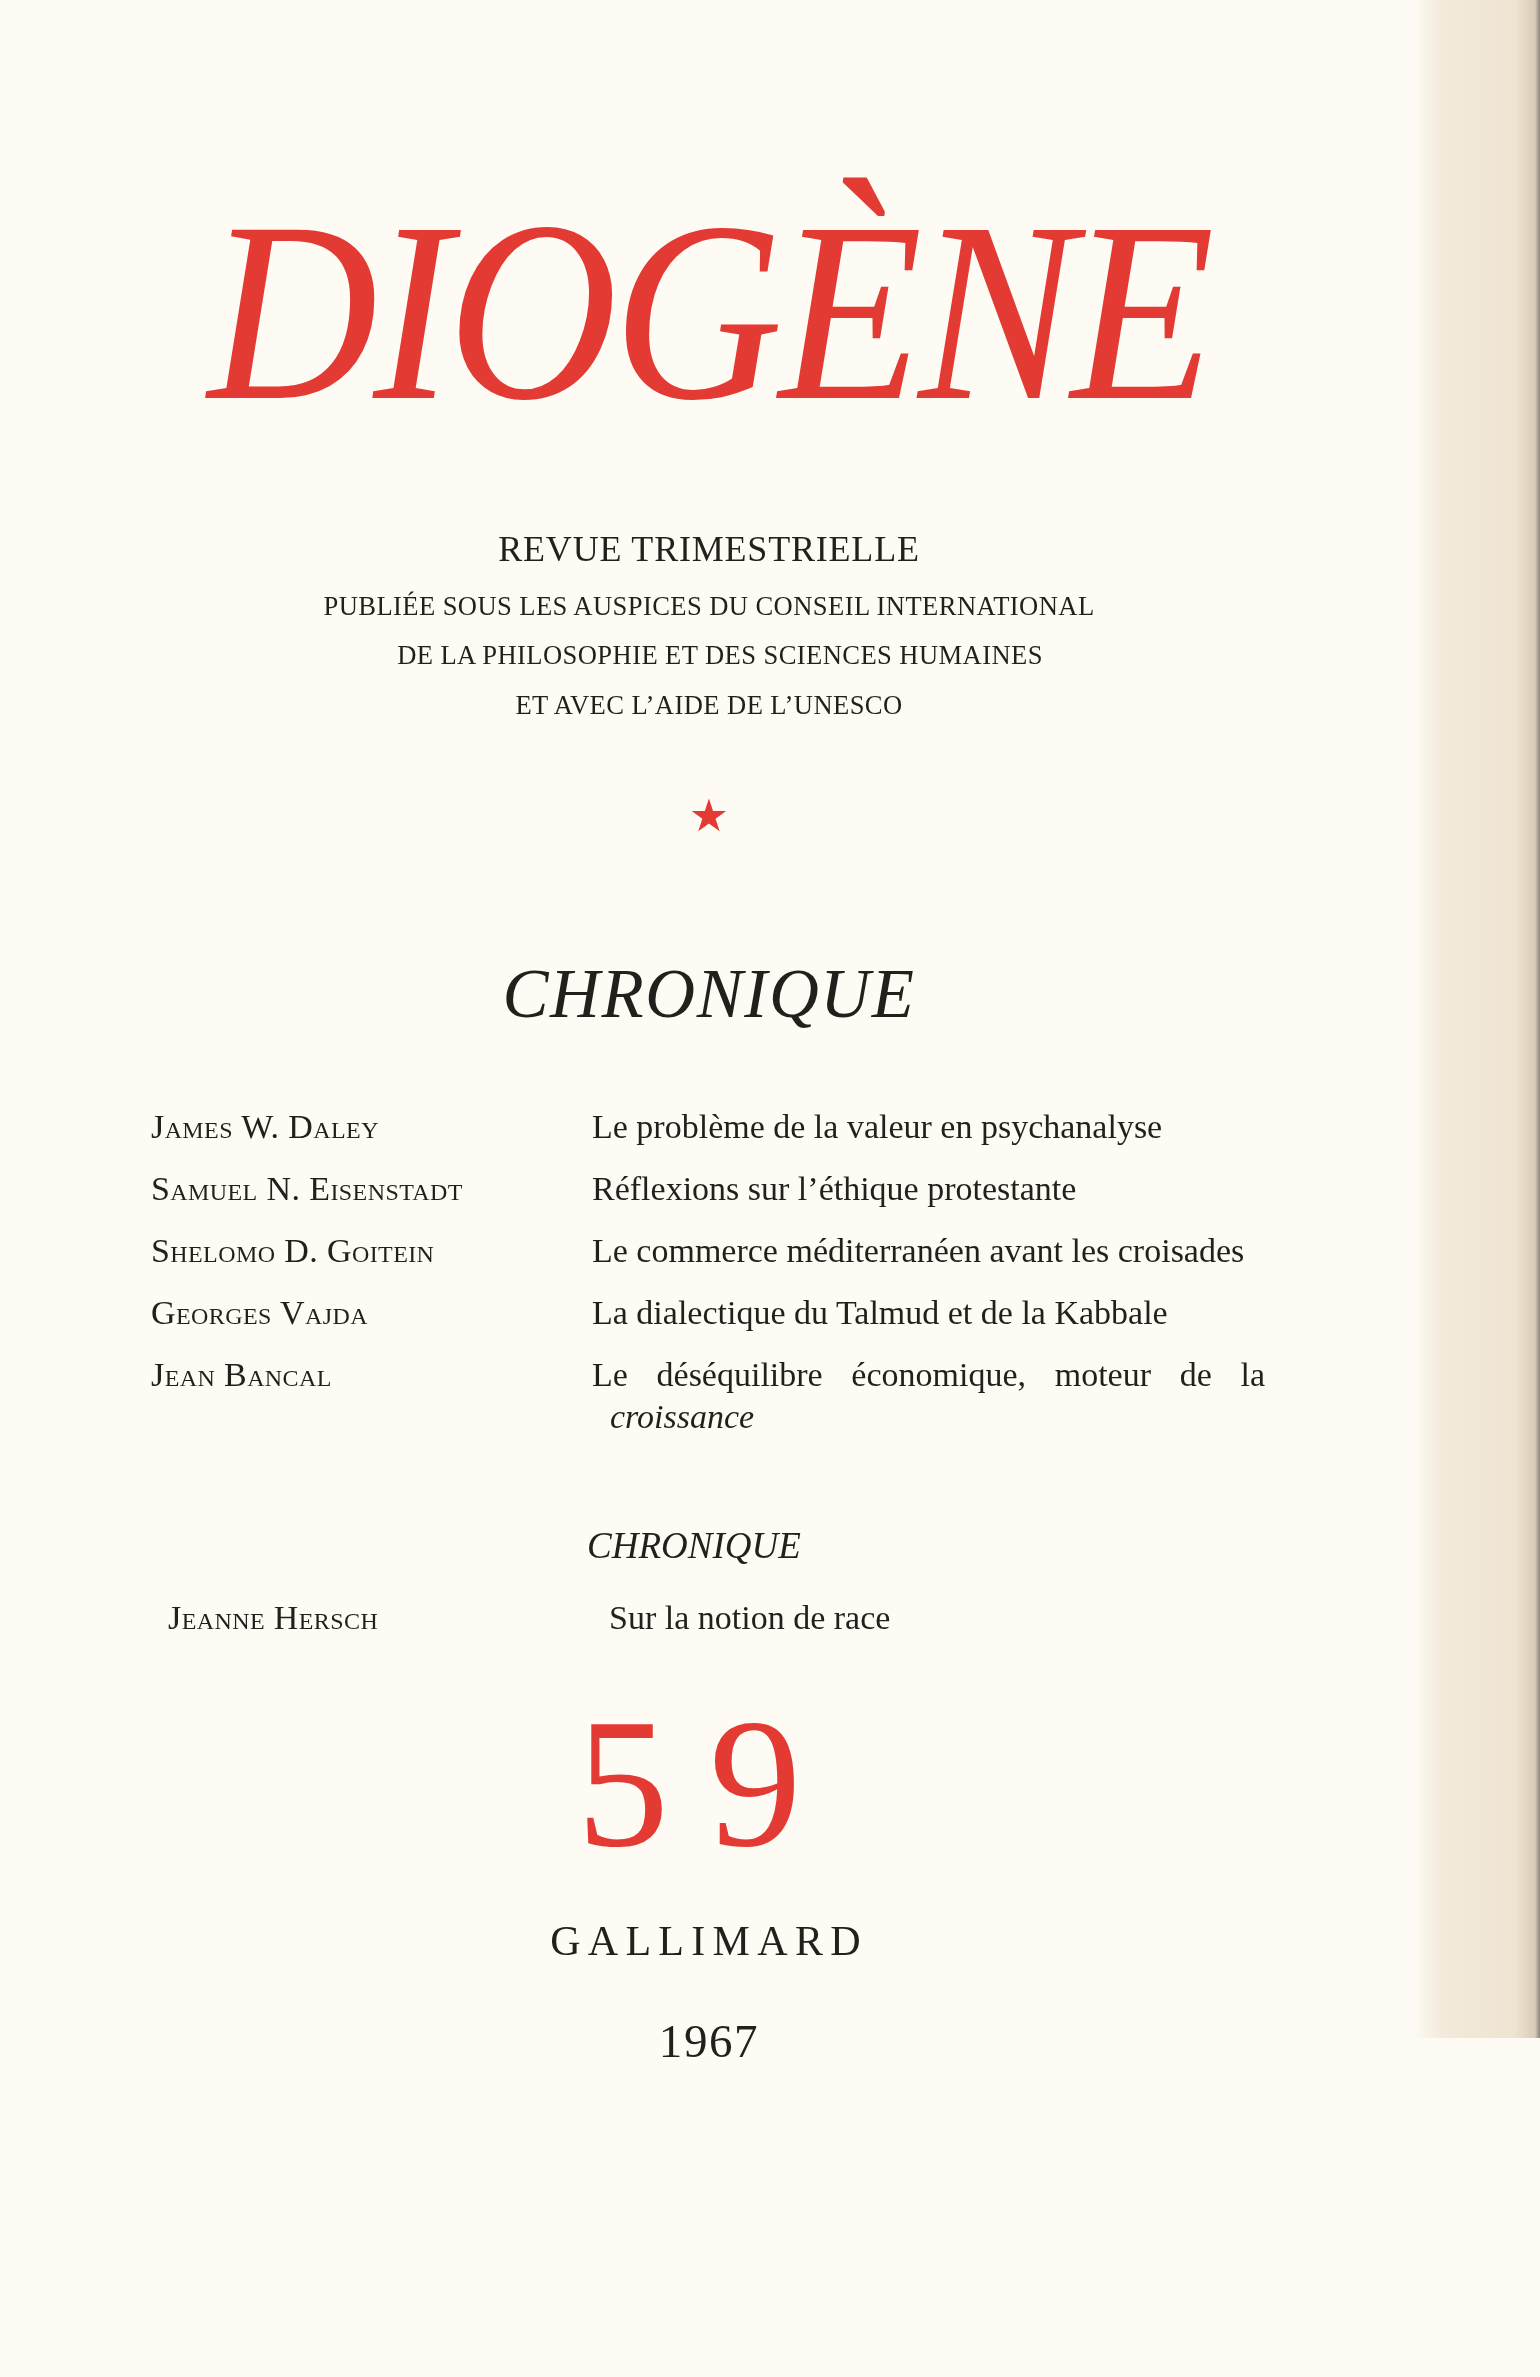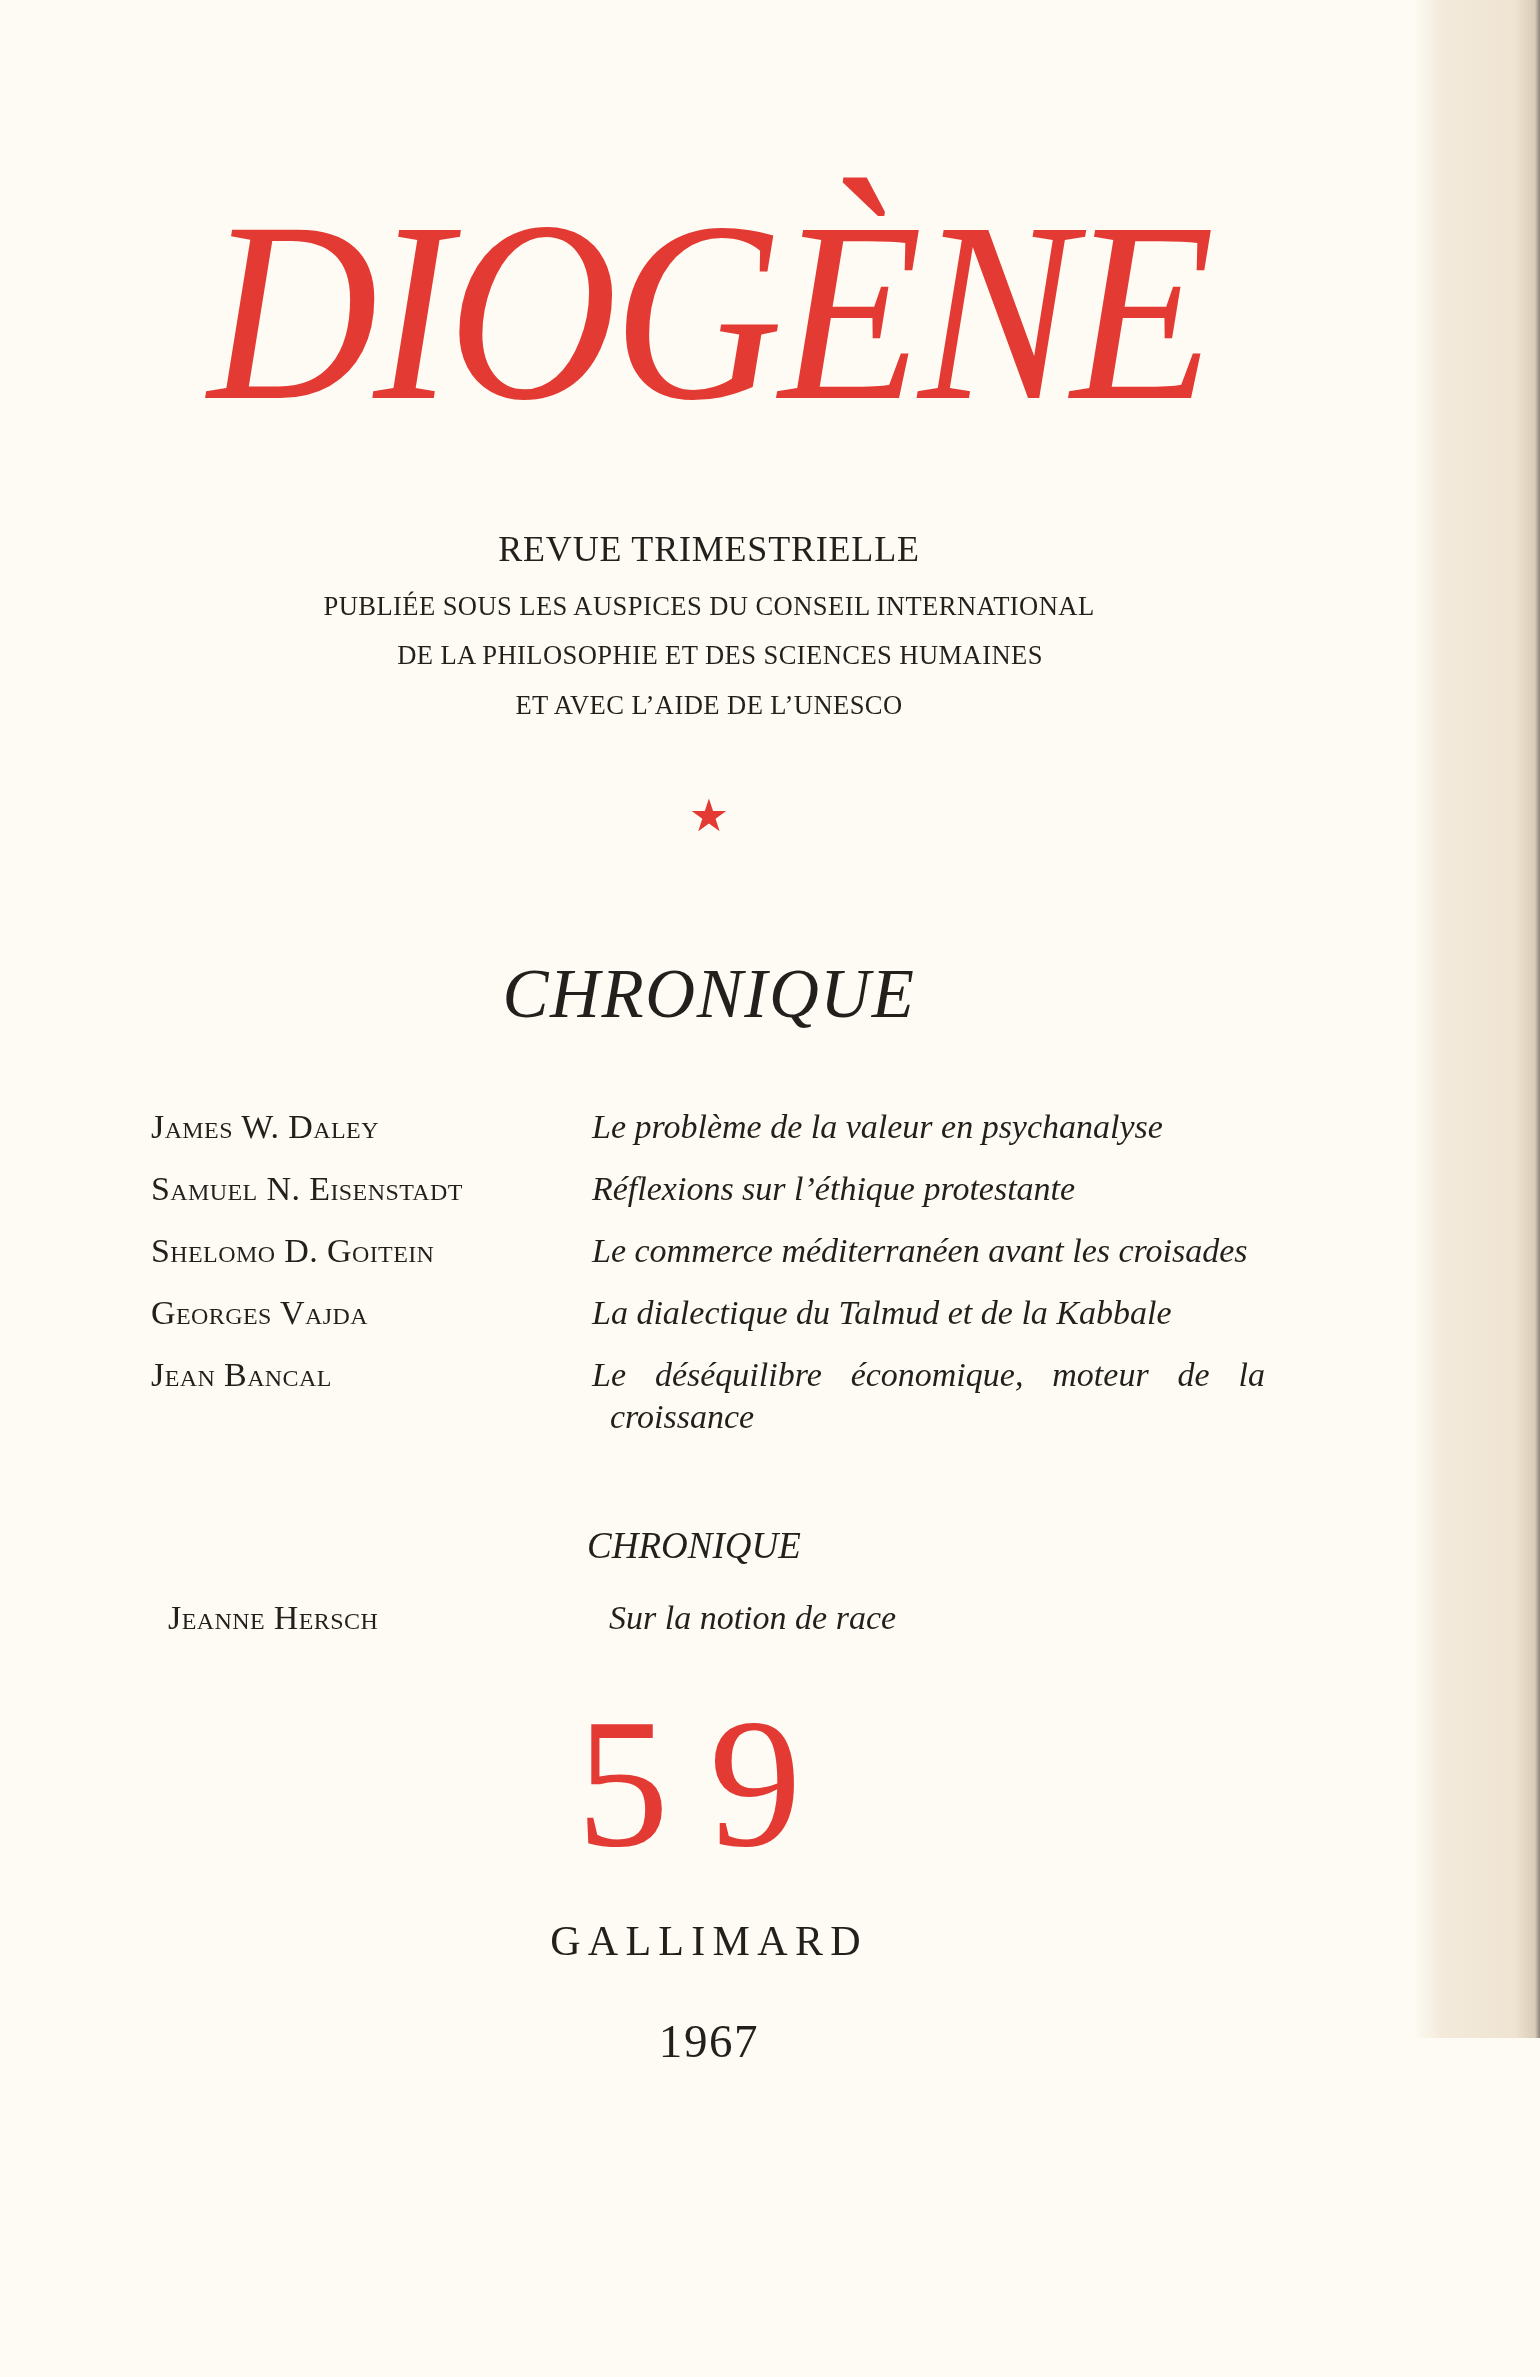--- a/index.html
+++ b/index.html
@@ -32,21 +32,21 @@
 
   .sommaire { top:955px; font-size:69px; font-style:italic; letter-spacing:1.6px; }
 
   .toc { position:absolute; left:151px; top:1108px; width:1128px; }
   .toc-row { position:relative; height:62px; }
   .toc-author {
     position:absolute; left:0; top:0; font-size:34px; font-variant:small-caps;
     letter-spacing:0.4px;
   }
   .toc-title {
-    position:absolute; left:441px; top:0; width:673px; font-size:34px; font-style:italic;
+    position:absolute; left:441px; top:0; width:673px; font-size:34px; 
   }
   .toc-title.justified { text-align:justify; text-align-last:justify; }
   .toc-cont { position:absolute; left:459px; top:42px; font-size:34px; font-style:italic; }
 
   .chronique { position:absolute; left:587px; top:1509px; font-size:37px; font-style:italic;margin-top:15px; }
   .chron-row { position:absolute; left:168px; top:1599px; width:1128px; height:48px; }
 
   .issue { top:1690px; font-size:185px; color:var(--accent); letter-spacing:40px; line-height:1; }
   .publisher { top:1917px; font-size:42px; letter-spacing:7.3px; }
   .year { top:2014px; font-size:47px; letter-spacing:1.6px; }

